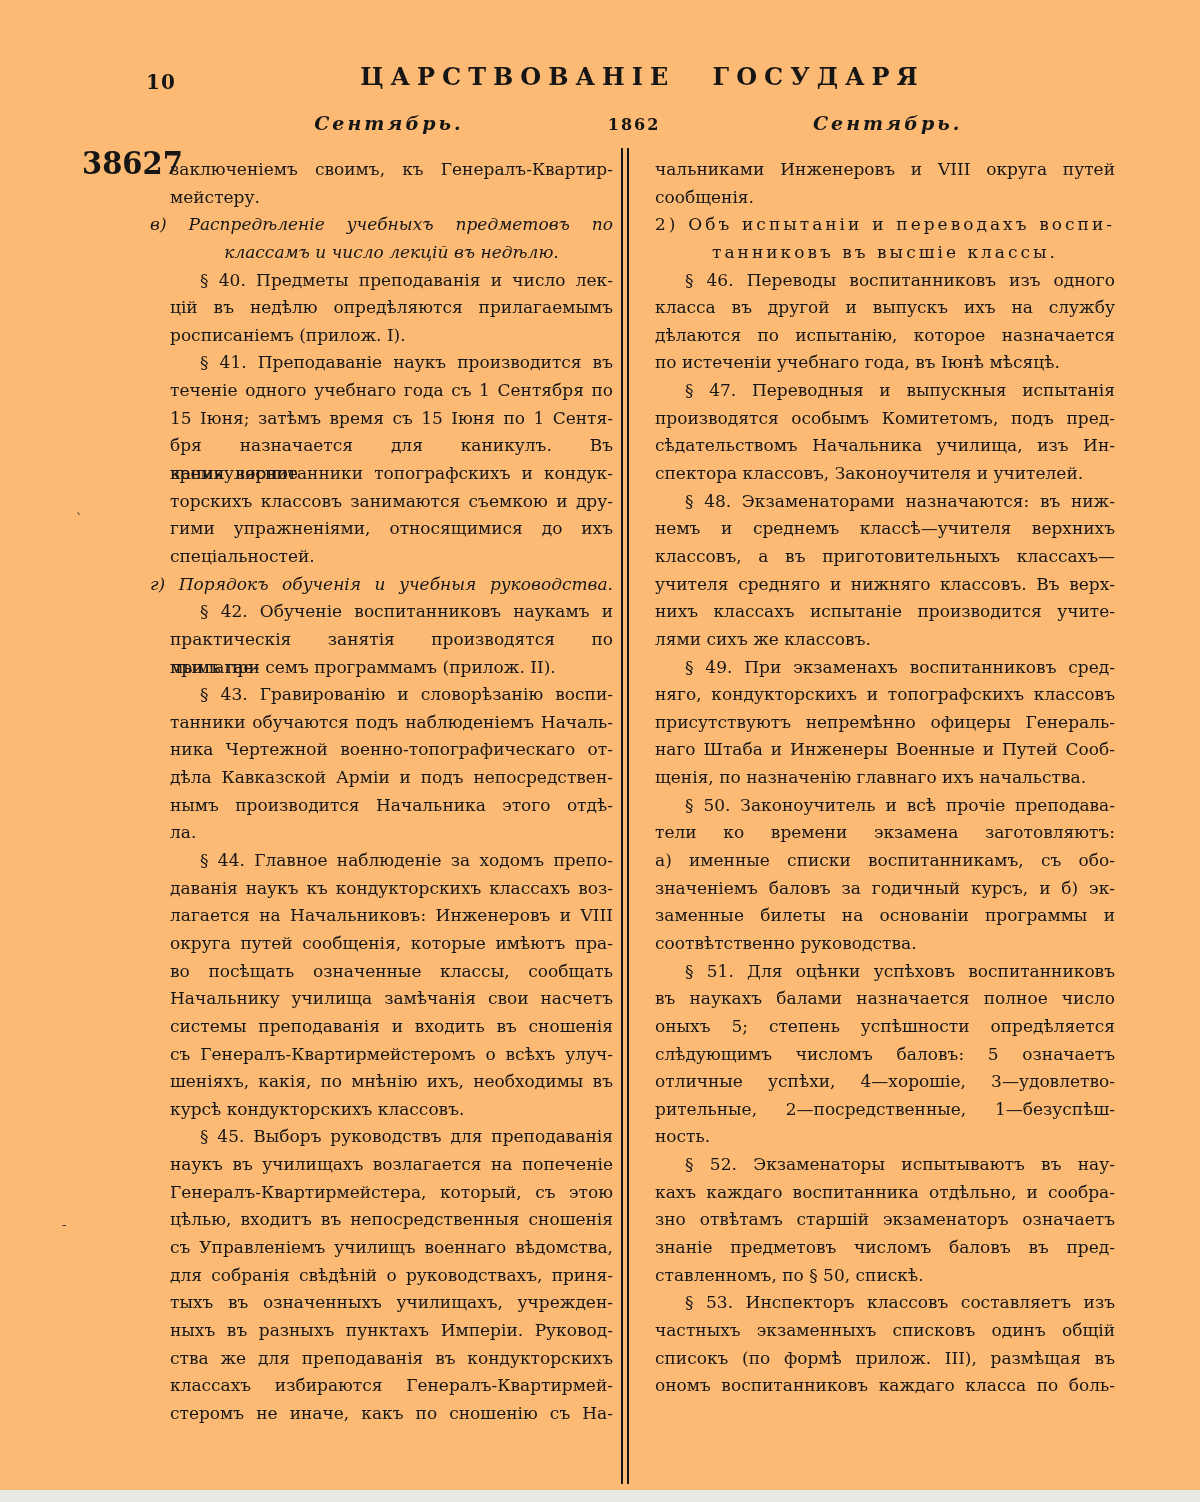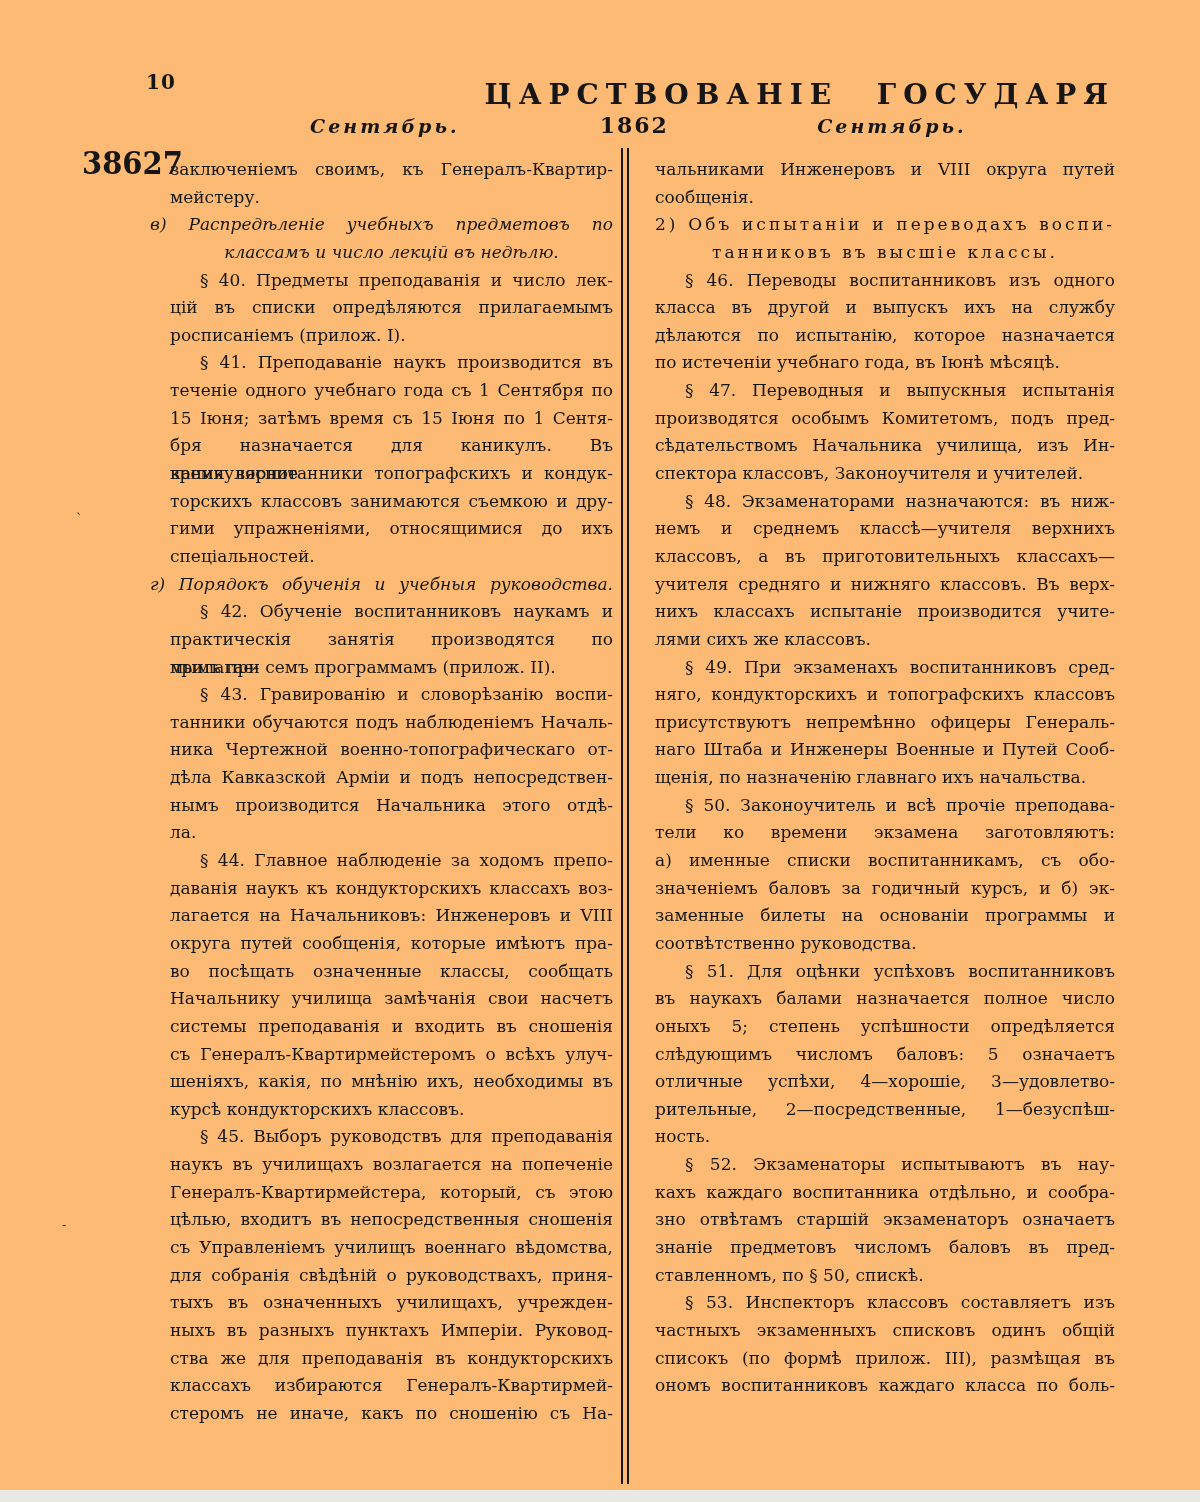--- a/index.html
+++ b/index.html
@@ -11,37 +11,37 @@
     font-family:"DejaVu Serif","Liberation Serif",serif;
     color:#161616;
     overflow:hidden;
   }
   
   .pg-num{
     position:absolute;left:146px;top:70px;
     font-size:20px;font-weight:bold;letter-spacing:1px;
   }
   .running-title{
-    position:absolute;left:170px;top:78px;width:945px;
-    text-align:right;
-    font-size:28px;font-weight:bold;
+    position:absolute;left:170px;top:62px;width:945px;
+    text-align:center;
+    font-size:24px;font-weight:bold;
     letter-spacing:7px;word-spacing:22px;
   }
   .months-row{
     position:absolute;left:170px;top:112px;width:945px;
     display:flex;align-items:baseline;justify-content:flex-end;
   }
   .months-row .cell-l{width:443px;text-align:center;}
   .months-row .cell-m{flex:1;text-align:center;}
   .months-row .cell-r{width:460px;text-align:center;}
   .month-label{
     font-style:italic;font-weight:bold;
     font-size:19px;letter-spacing:3px;
   }
-  .year-label{font-size:22px;font-weight:bold;letter-spacing:2px;}
+  .year-label{font-size:16px;font-weight:bold;letter-spacing:2px;}
   .act-number{
     position:absolute;left:82px;top:146px;
     font-size:29px;font-weight:bold;letter-spacing:0px;
     transform:scaleY(1.08);
   }
   
   .col{position:absolute;top:156px;}
   .col-left{left:170px;width:443px;}
   .col-right{left:655px;width:460px;}
   .divider{
@@ -88,21 +88,21 @@
       <div class="blk">
         <div class="ln j">заключеніемъ своимъ, къ Генералъ-Квартир-</div>
         <div class="ln l">мейстеру.</div>
       </div>
       <div class="blk it">
         <div class="ln j hang">в) Распредѣленіе учебныхъ предметовъ по</div>
         <div class="ln c">классамъ и число лекцій въ недѣлю.</div>
       </div>
       <div class="blk">
         <div class="ln j ind">§ 40. Предметы преподаванія и число лек-</div>
-        <div class="ln j">цій въ списки опредѣляются прилагаемымъ</div>
+        <div class="ln j">цій въ недѣлю опредѣляются прилагаемымъ</div>
         <div class="ln l">росписаніемъ (прилож. I).</div>
       </div>
       <div class="blk">
         <div class="ln j ind">§ 41. Преподаваніе наукъ производится въ</div>
         <div class="ln j">теченіе одного учебнаго года съ 1 Сентября по</div>
         <div class="ln j">15 Іюня; затѣмъ время съ 15 Іюня по 1 Сентя-</div>
         <div class="ln j">бря назначается для каникулъ. Въ каникулярное</div>
         <div class="ln j">время воспитанники топографскихъ и кондук-</div>
         <div class="ln j">торскихъ классовъ занимаются съемкою и дру-</div>
         <div class="ln j">гими упражненіями, относящимися до ихъ</div>

